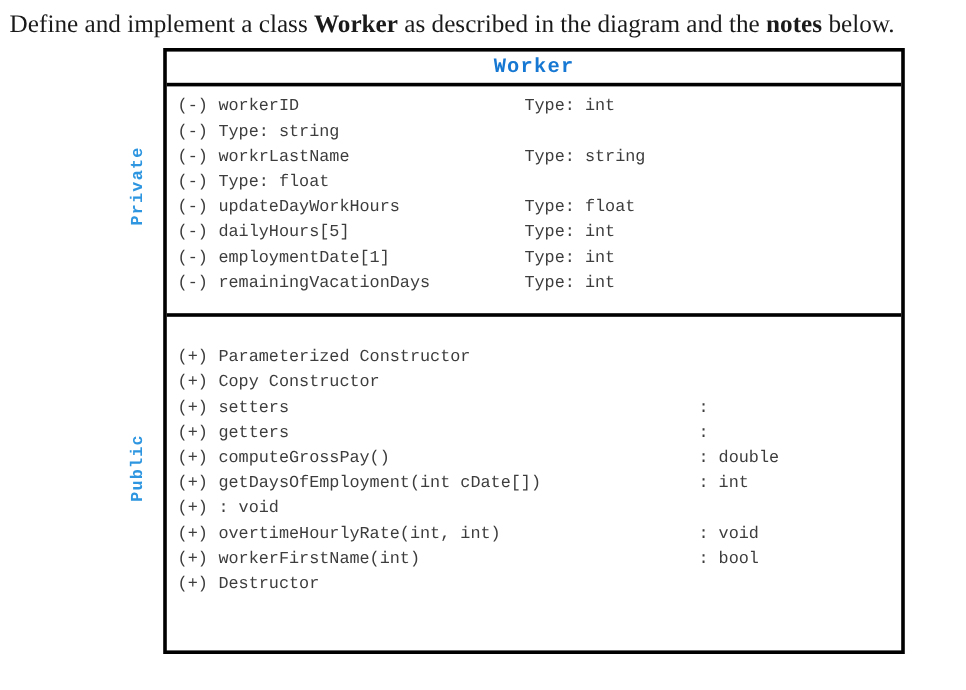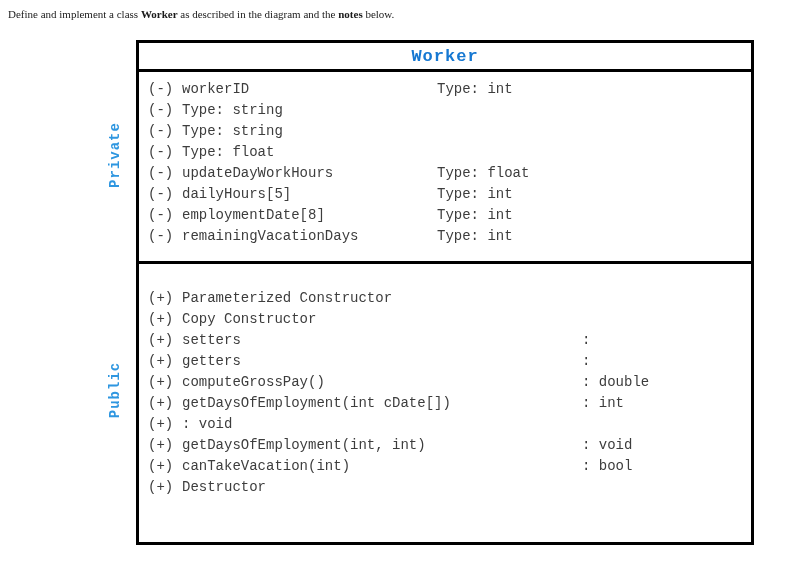--- a/index.html
+++ b/index.html
@@ -3,21 +3,21 @@
 <meta charset="utf-8">
 <style>
   html, body { margin:0; padding:0; }
   body {
     width:805px; height:575px; position:relative;
     background:#ffffff; overflow:hidden;
     font-family:"Liberation Serif", serif;
   }
   .header {
     position:absolute; left:8px; top:8px;
-    font-size:11px; color:#1a1a1a; letter-spacing:0;text-align:right;
+    font-size:21px; color:#1a1a1a; letter-spacing:0;text-align:right;
   }
   .header .b { font-weight:bold; }
 
   .class-box {
     position:absolute; left:136px; top:40px;
     width:612px; height:499px;
     border:3px solid #000000;
     background:#ffffff;
   }
   .title-bar {
@@ -67,33 +67,33 @@
 
 <div class="side-label private-label">Private</div>
 <div class="side-label public-label">Public</div>
 
 <div class="class-box">
   <div class="title-bar">Worker</div>
 
   <div class="section private">
     <div class="row"><span class="prefix">(-)</span><span class="pname">workerID</span><span class="ptype">Type: int</span></div>
     <div class="row"><span class="prefix">(-)</span><span class="ptype">Type: string</span></div>
-    <div class="row"><span class="prefix">(-)</span><span class="ptype">Type: string</span></div>
+    <div class="row"><span class="prefix">(-)</span><span class="pname">workrLastName</span><span class="ptype">Type: string</span></div>
     <div class="row"><span class="prefix">(-)</span><span class="ptype">Type: float</span></div>
     <div class="row"><span class="prefix">(-)</span><span class="pname">updateDayWorkHours</span><span class="ptype">Type: float</span></div>
     <div class="row"><span class="prefix">(-)</span><span class="pname">dailyHours[5]</span><span class="ptype">Type: int</span></div>
-    <div class="row"><span class="prefix">(-)</span><span class="pname">employmentDate[8]</span><span class="ptype">Type: int</span></div>
+    <div class="row"><span class="prefix">(-)</span><span class="pname">employmentDate[1]</span><span class="ptype">Type: int</span></div>
     <div class="row"><span class="prefix">(-)</span><span class="pname">remainingVacationDays</span><span class="ptype">Type: int</span></div>
   </div>
 
   <div class="section public">
     <div class="row"><span class="prefix">(+)</span><span class="pubname">Parameterized Constructor</span><span class="pret"></span></div>
     <div class="row"><span class="prefix">(+)</span><span class="pubname">Copy Constructor</span><span class="pret"></span></div>
     <div class="row"><span class="prefix">(+)</span><span class="pubname">setters</span><span class="pret">:</span></div>
     <div class="row"><span class="prefix">(+)</span><span class="pubname">getters</span><span class="pret">:</span></div>
     <div class="row"><span class="prefix">(+)</span><span class="pubname">computeGrossPay()</span><span class="pret">: double</span></div>
     <div class="row"><span class="prefix">(+)</span><span class="pubname">getDaysOfEmployment(int cDate[])</span><span class="pret">: int</span></div>
     <div class="row"><span class="prefix">(+)</span><span class="pret">: void</span></div>
-    <div class="row"><span class="prefix">(+)</span><span class="pubname">getDaysOfEmployment(int, int)</span><span class="pret">: void</span></div>
-    <div class="row"><span class="prefix">(+)</span><span class="pubname">canTakeVacation(int)</span><span class="pret">: bool</span></div>
+    <div class="row"><span class="prefix">(+)</span><span class="pubname">overtimeHourlyRate(int, int)</span><span class="pret">: void</span></div>
+    <div class="row"><span class="prefix">(+)</span><span class="pubname">workerFirstName(int)</span><span class="pret">: bool</span></div>
     <div class="row"><span class="prefix">(+)</span><span class="pubname">Destructor</span><span class="pret"></span></div>
   </div>
 </div>
 
 </body></html>

